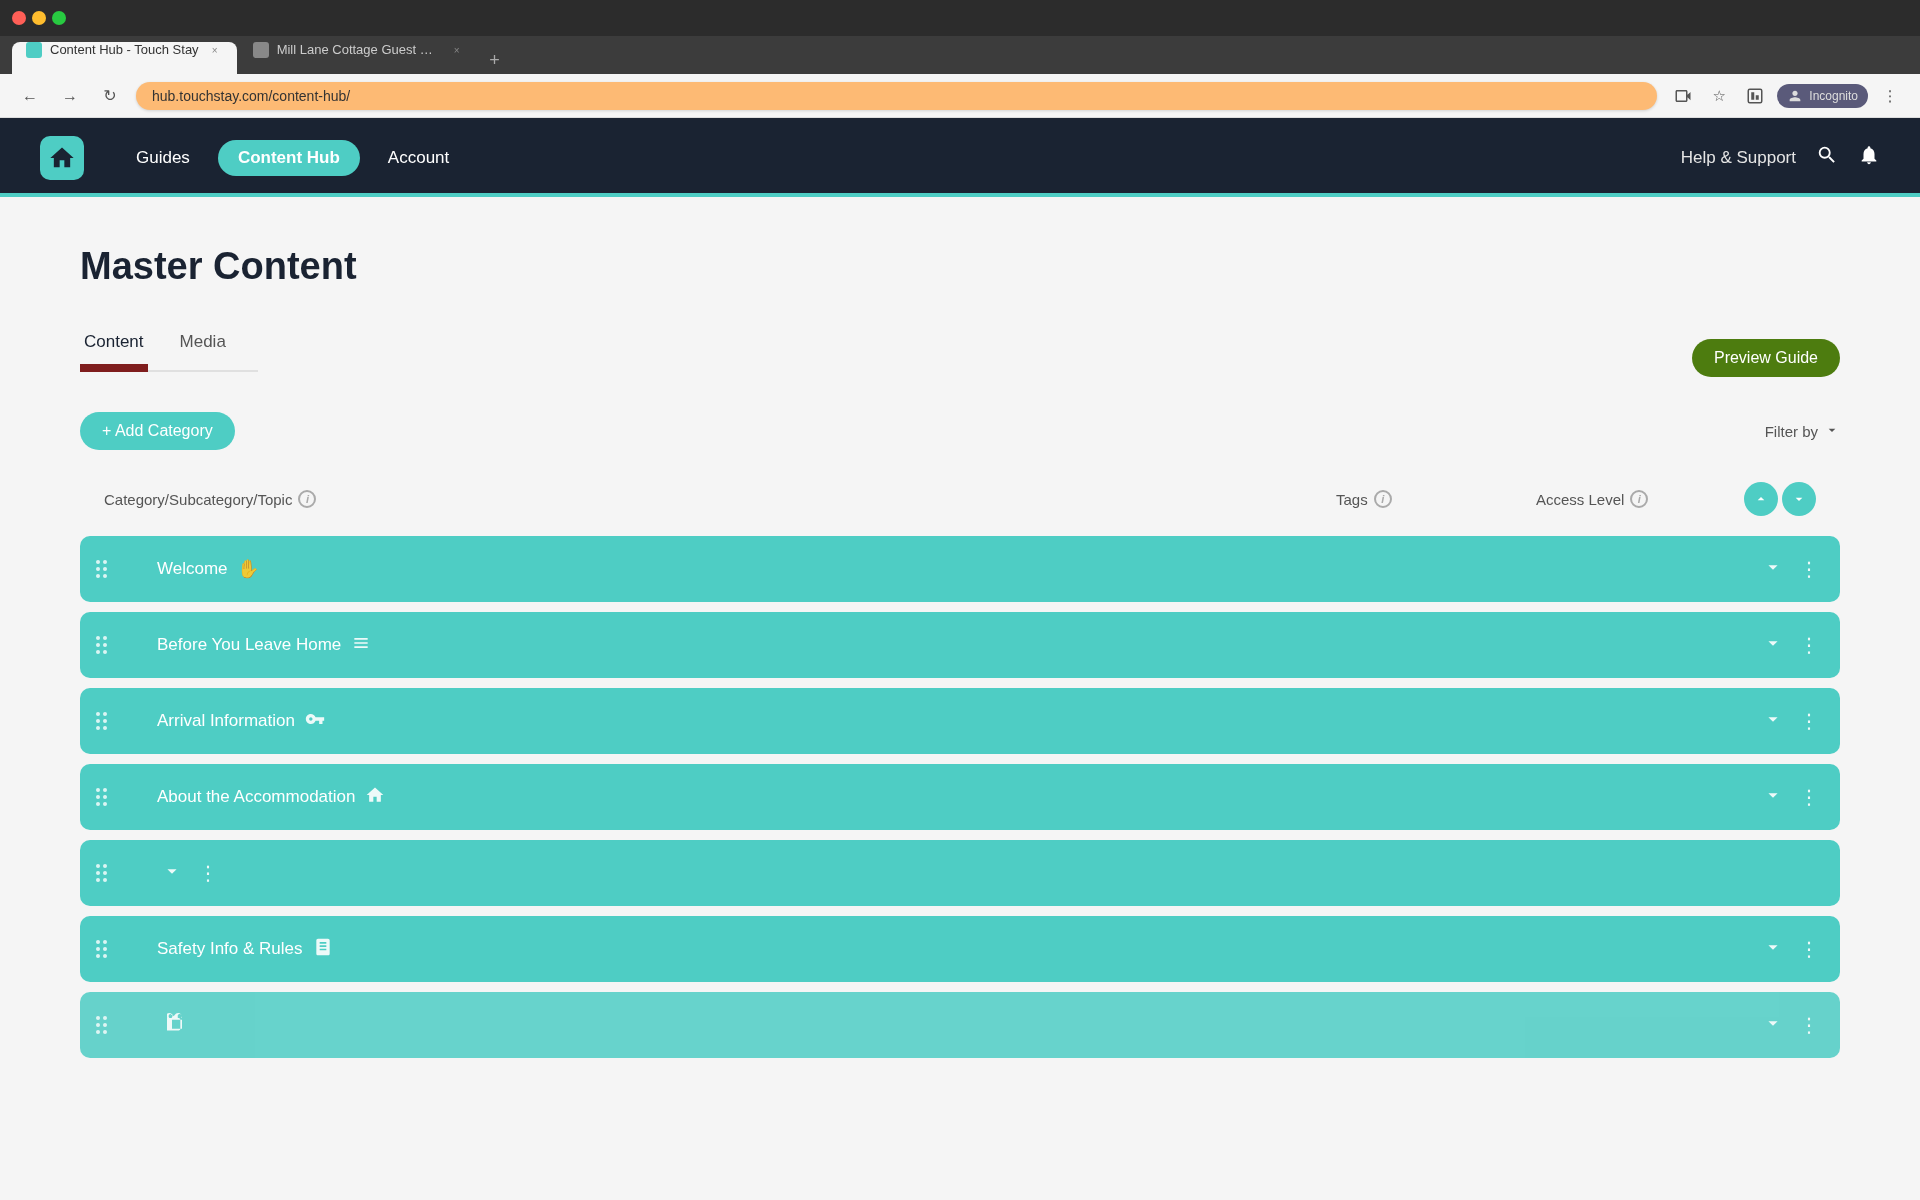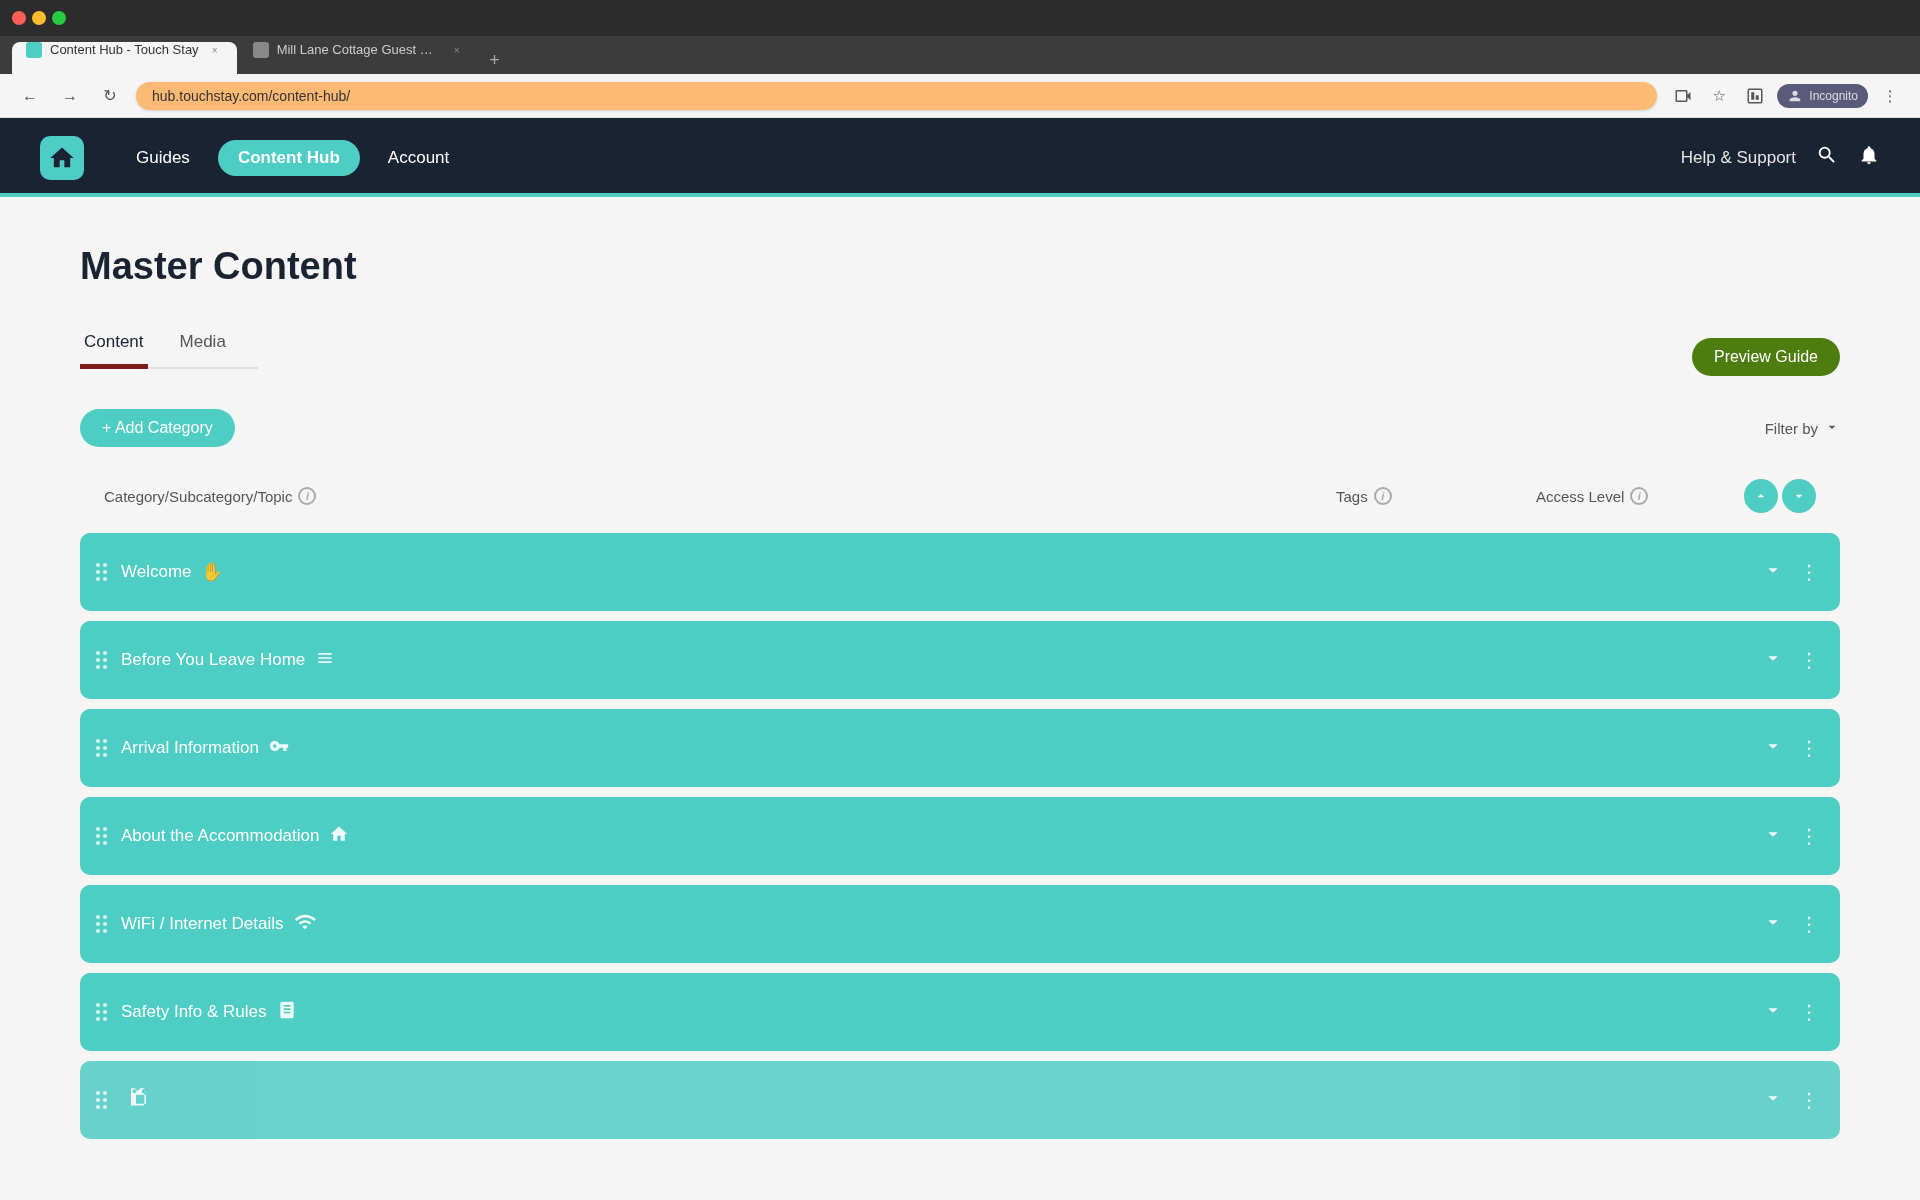--- a/index.html
+++ b/index.html
@@ -39,39 +39,39 @@
     .nav-search-icon { color: #fff; cursor: pointer; font-size: 20px; }
     .nav-bell-icon { color: #fff; cursor: pointer; font-size: 20px; }
 
     
     .page-content { padding: 48px 80px 80px; background: #f5f5f5; min-height: calc(1200px - 150px); }
     .page-title { font-size: 38px; font-weight: 700; color: #1a2332; margin-bottom: 32px; }
 
     
     .content-tabs { display: flex; gap: 0; margin-bottom: 24px; border-bottom: 2px solid #e0e0e0; }
     .content-tab { padding: 12px 4px; margin-right: 28px; font-size: 17px; color: #555; cursor: pointer; border-bottom: 3px solid transparent; margin-bottom: -2px; }
-    .content-tab.active { color: #1a2332; border-bottom: 5px solid #7f1d1d; font-weight: 500; }
+    .content-tab.active { color: #1a2332; border-bottom: 8px solid #7f1d1d; font-weight: 500; }
 
     
     .toolbar { display: flex; align-items: center; justify-content: space-between; margin-bottom: 20px; }
     .add-category-btn { display: flex; align-items: center; gap: 8px; background: #4ecdc4; color: #fff; border: none; border-radius: 24px; padding: 10px 22px; font-size: 16px; cursor: pointer; font-weight: 500; }
     .preview-guide-btn { background: #4d7c0f; color: #fff; border: none; border-radius: 24px; padding: 10px 22px; font-size: 16px; cursor: pointer; font-weight: 500; }
     .filter-by { display: flex; align-items: center; gap: 6px; font-size: 15px; color: #555; cursor: pointer; }
 
     
     .table-header { display: flex; align-items: center; padding: 12px 24px; margin-bottom: 8px; }
     .th-category { flex: 1; font-size: 15px; color: #555; display: flex; align-items: center; gap: 6px; }
     .th-tags { width: 200px; font-size: 15px; color: #555; display: flex; align-items: center; gap: 6px; }
     .th-access { width: 200px; font-size: 15px; color: #555; display: flex; align-items: center; gap: 6px; }
     .th-sort-btns { display: flex; gap: 4px; margin-left: 8px; }
     .sort-btn { width: 34px; height: 34px; border-radius: 50%; background: #4ecdc4; border: none; cursor: pointer; display: flex; align-items: center; justify-content: center; color: #fff; font-size: 14px; }
     .info-icon { width: 18px; height: 18px; border-radius: 50%; border: 2px solid #aaa; display: flex; align-items: center; justify-content: center; font-size: 11px; color: #aaa; cursor: pointer; font-style: italic; font-weight: bold; }
 
     
-    .category-row { background: #4ecdc4; border-radius: 10px; margin-bottom: 10px; padding: 0 16px; height: 78px; display: flex; align-items: center; cursor: pointer; }
+    .category-row { background: #4ecdc4; border-radius: 10px; margin-bottom: 10px; padding: 0 16px; height: 66px; display: flex; align-items: center; cursor: pointer; gap: 36px; }
     .drag-handle { display: flex; flex-direction: column; gap: 3px; margin-right: 14px; cursor: grab; flex-shrink: 0; }
     .drag-dot-row { display: flex; gap: 3px; }
     .drag-dot { width: 4px; height: 4px; background: rgba(255,255,255,0.8); border-radius: 50%; }
     .category-name { font-size: 17px; color: #fff; font-weight: 500; flex: 1; display: flex; align-items: center; gap: 10px; }
     .category-icon { font-size: 18px; color: rgba(255,255,255,0.9); }
     .row-actions { display: flex; align-items: center; gap: 6px; }
     .chevron-icon { color: rgba(255,255,255,0.9); font-size: 20px; width: 30px; text-align: center; cursor: pointer; }
     .more-icon { color: rgba(255,255,255,0.9); font-size: 20px; width: 30px; text-align: center; cursor: pointer; }
 
     .toolbar-row { display: flex; align-items: center; justify-content: space-between; margin-bottom: 16px; }
@@ -342,28 +342,20 @@
         </div>
       <div class="drag-dot-row">
           <div class="drag-dot"></div>
           <div class="drag-dot"></div>
         </div>
       <div class="drag-dot-row">
           <div class="drag-dot"></div>
           <div class="drag-dot"></div>
         </div>
     </div>
-    <div class="category-name">
-      <span>WiFi / Internet Details</span>
-      <span class="category-icon">
-        <svg width="22" height="22" viewBox="0 0 24 24" fill="rgba(255,255,255,0.9)">
-            <path d="M1 9l2 2c5.33-5.33 13.67-5.33 19 0l2-2C17.56 2.45 6.44 2.45 1 9zm8 8l3 3 3-3c-1.65-1.66-4.34-1.66-6 0zm-4-4l2 2c2.76-2.76 7.24-2.76 10 0l2-2C15.14 9.14 8.87 9.14 5 13z"></path>
-          </svg>
-      </span>
-    </div>
     <div class="row-actions">
       <span class="chevron-icon">
         <svg width="22" height="22" viewBox="0 0 24 24" fill="rgba(255,255,255,0.9)">
             <path d="M7 10l5 5 5-5z"></path>
           </svg>
       </span>
       <span class="more-icon">⋮</span>
     </div>
   </div>
 

